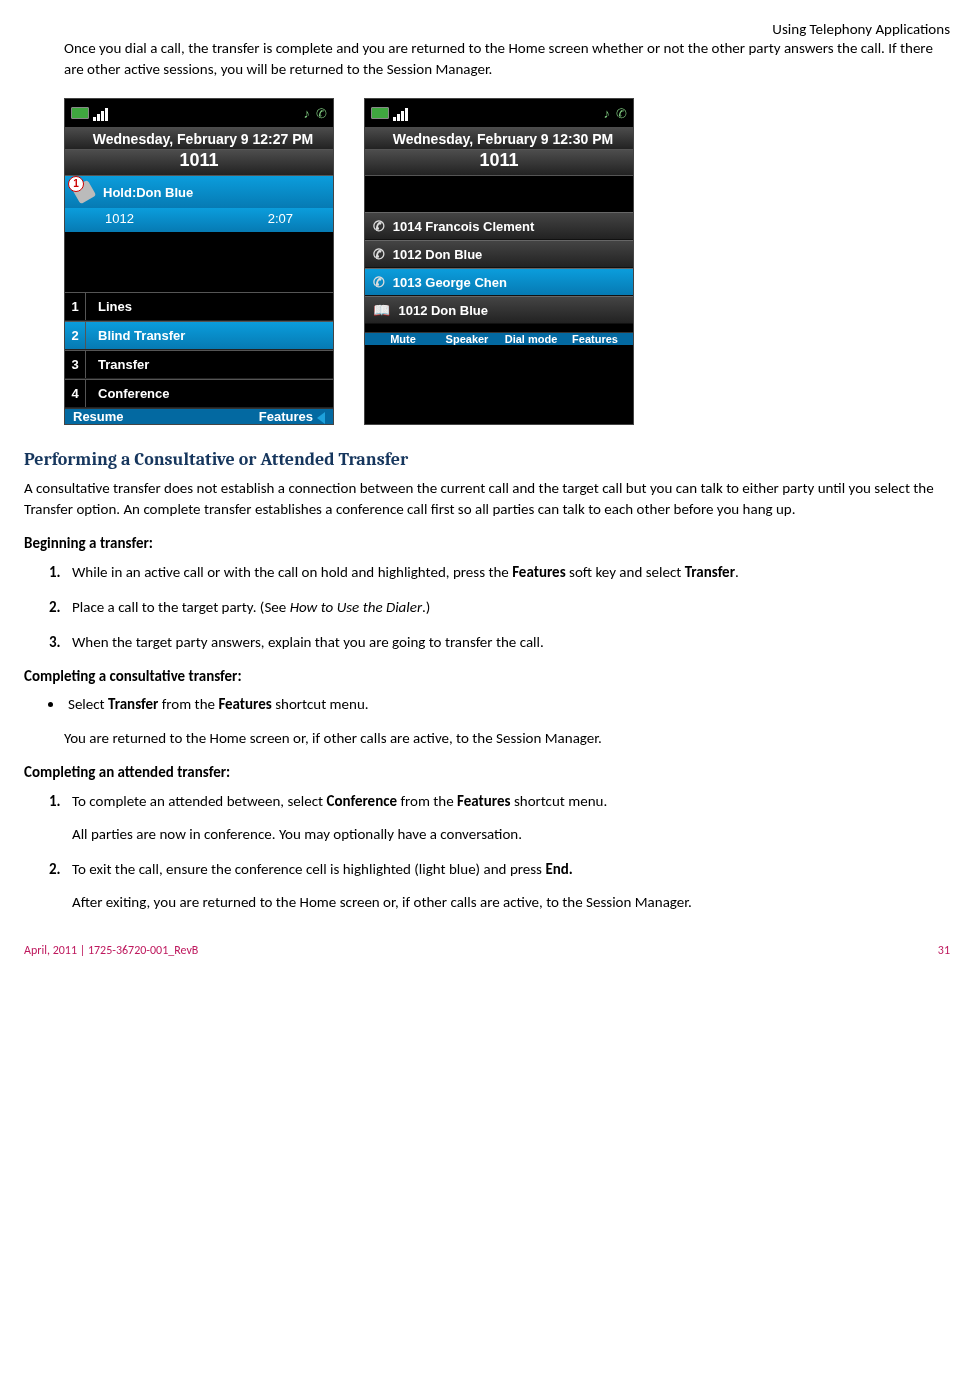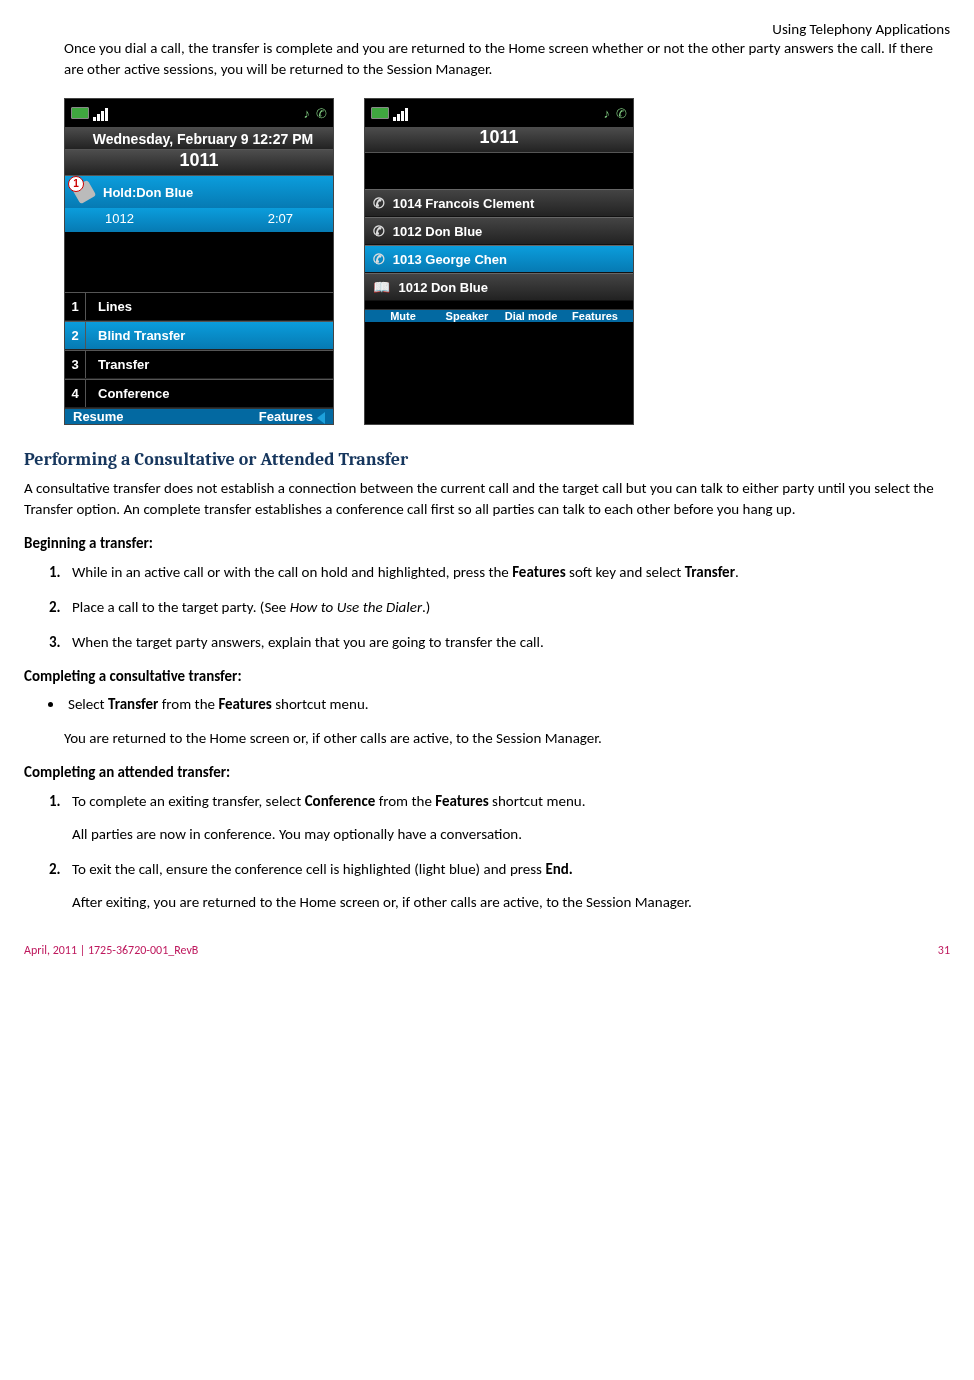--- a/index.html
+++ b/index.html
@@ -217,20 +217,21 @@
   </div>
 
   <div class="phone">
     <div class="statusbar">
       <div class="signal-icons">
         <span class="battery"></span>
         <span class="signal-bars"><span class="bar b1"></span><span class="bar b2"></span><span class="bar b3"></span><span class="bar b4"></span></span>
       </div>
       <div class="status-right"><span>♪</span><span>✆</span></div>
     </div>
+    <div class="datebar">Wednesday, February 9 12:30 PM</div>
     <div class="extbar">1011</div>
     <div class="black-fill h36"></div>
     <div class="contact-row">
         <span class="phone-icon">✆</span>
         <span>1014 Francois Clement</span>
       </div>
     <div class="contact-row">
         <span class="phone-icon">✆</span>
         <span>1012 Don Blue</span>
       </div>
@@ -264,21 +265,21 @@
 
 <div class="subhead">Completing a consultative transfer:</div>
 <ul class="bullets">
   <li><span>Select </span><b>Transfer</b><span> from the </span><b>Features</b><span> shortcut menu.</span></li>
 </ul>
 <p class="after-bullet">You are returned to the Home screen or, if other calls are active, to the Session Manager.</p>
 
 <div class="subhead">Completing an attended transfer:</div>
 <ol class="steps">
   <li>
-    <span>To complete an exiting transfer, select </span><b>Conference</b><span> from the </span><b>Features</b><span> shortcut menu.</span>
+    <span>To complete an attended between, select </span><b>Conference</b><span> from the </span><b>Features</b><span> shortcut menu.</span>
     <div class="step-sub">All parties are now in conference. You may optionally have a conversation.</div>
   </li>
   <li>
     <span>To exit the call, ensure the conference cell is highlighted (light blue) and press </span><b>End.</b>
     <div class="step-sub">After exiting, you are returned to the Home screen or, if other calls are active, to the Session Manager.</div>
   </li>
 </ol>
 
 <div class="footer">
   <span>April, 2011  |  1725-36720-001_RevB</span>

